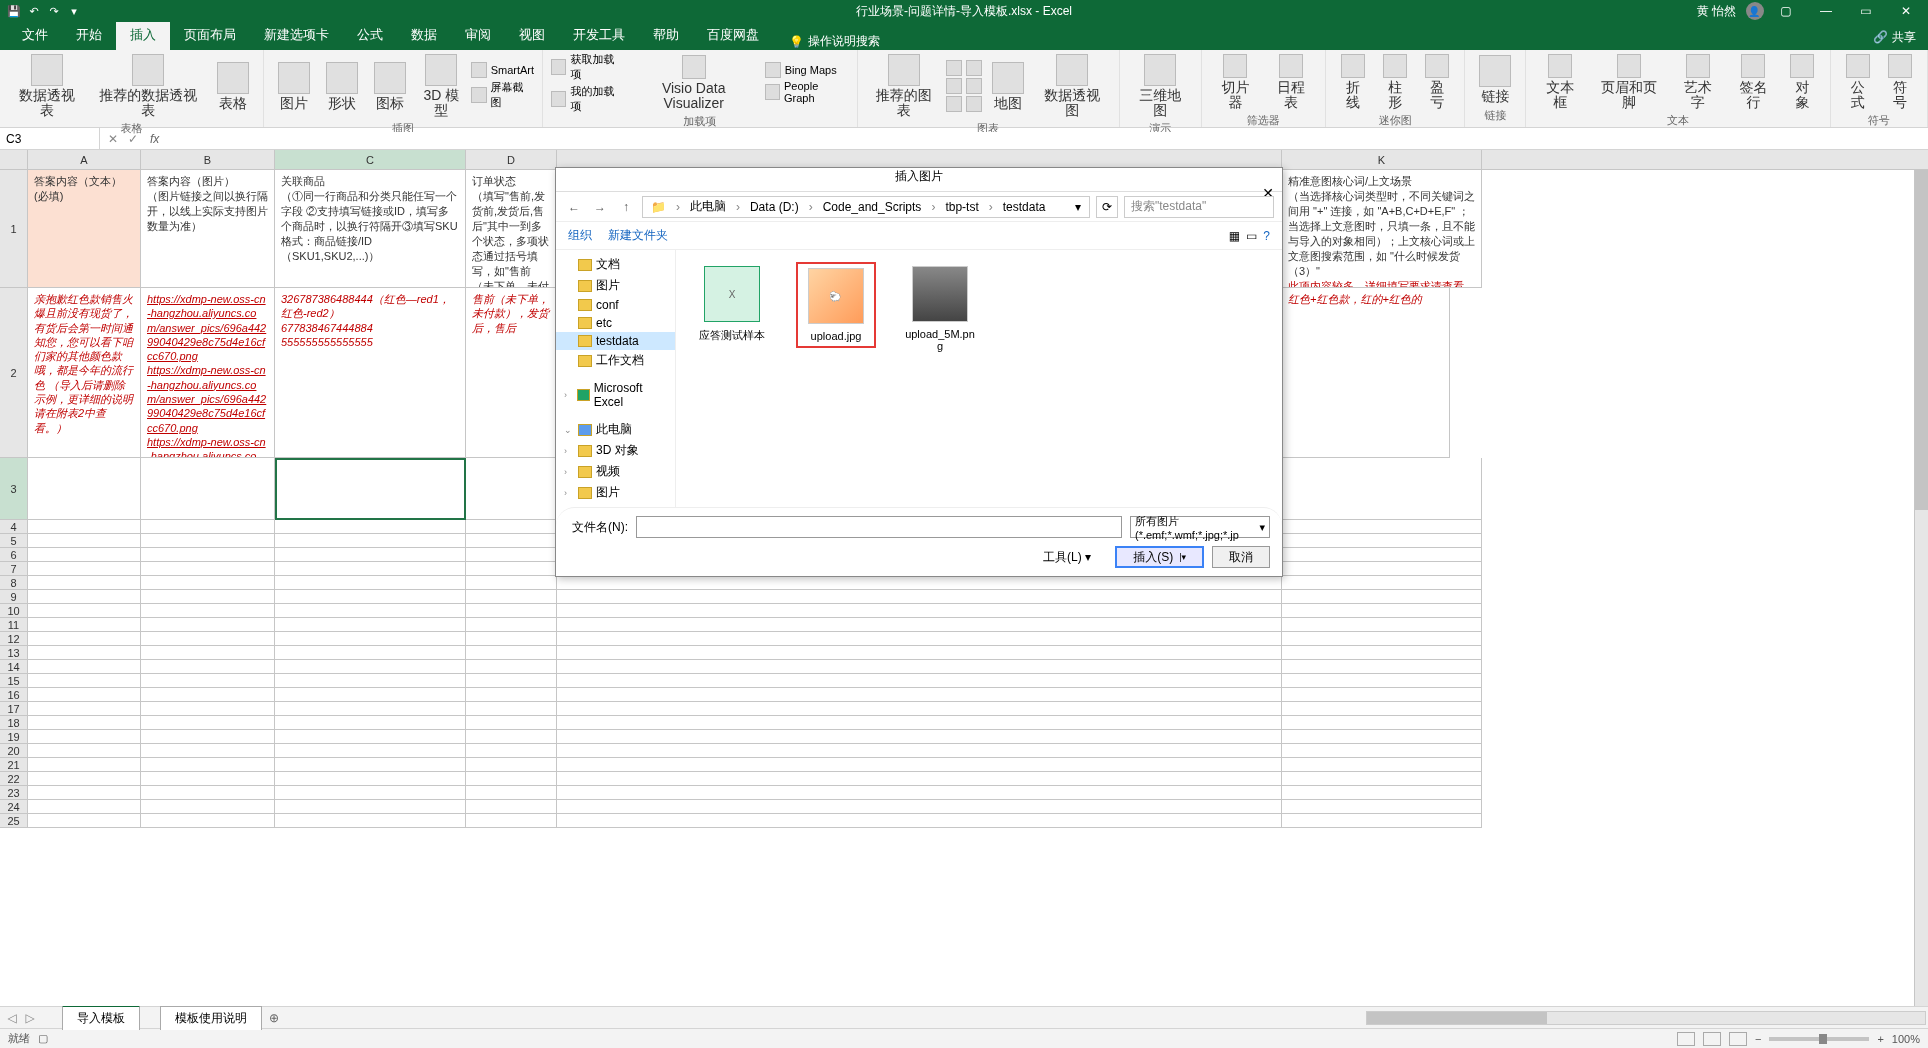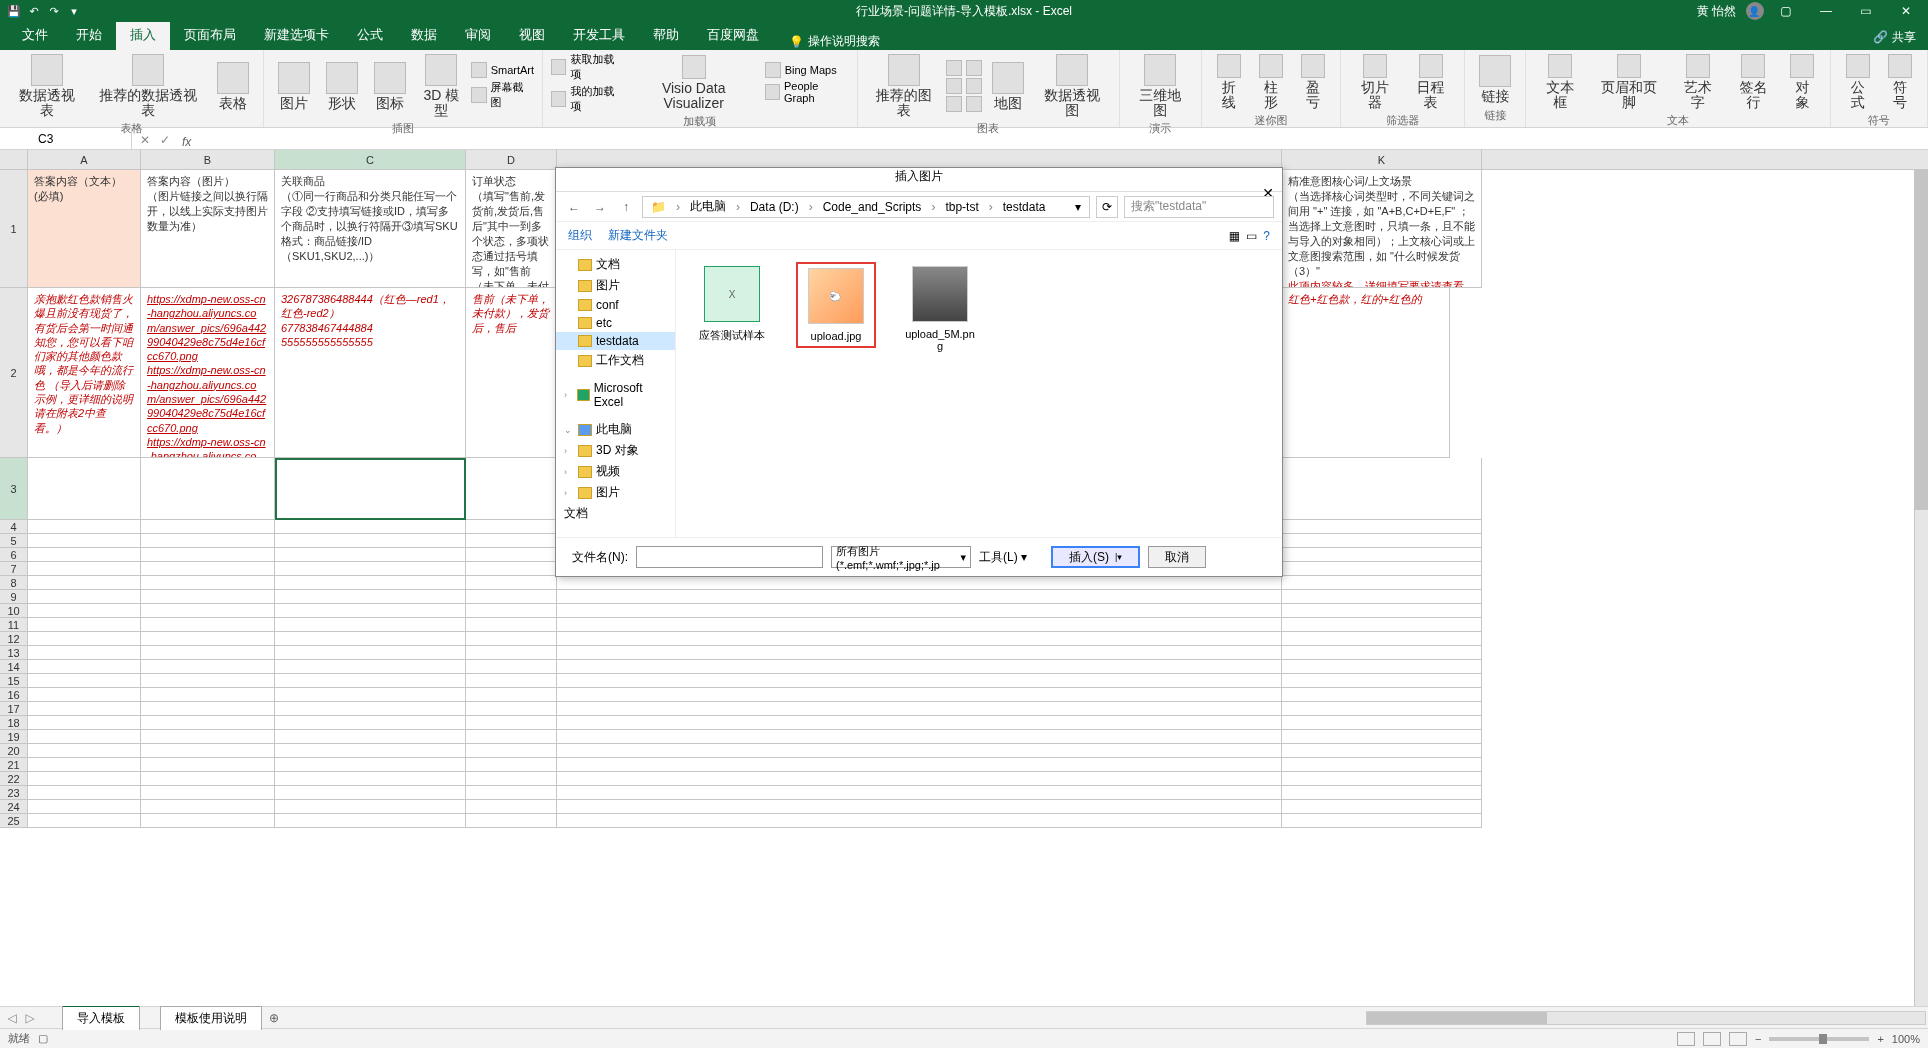--- a/index.html
+++ b/index.html
@@ -29,21 +29,21 @@
 .ribbon-group-label { font-size: 11px; color: #666; text-align: center; padding-bottom: 2px; }
 .ribbon-btn { display: flex; flex-direction: column; align-items: center; gap: 2px; padding: 2px 6px; cursor: pointer; }
 .ribbon-btn-icon { width: 24px; height: 24px; background: #e0e0e0; border: 1px solid #bbb; display: flex; align-items: center; justify-content: center; font-size: 12px; }
 .ribbon-btn-icon.large { width: 32px; height: 32px; }
 .ribbon-btn-label { font-size: 14px; color: #333; text-align: center; line-height: 1.1; }
 .ribbon-small-stack { display: flex; flex-direction: column; gap: 2px; }
 .ribbon-small-item { display: flex; align-items: center; gap: 4px; font-size: 11px; cursor: pointer; }
 .ribbon-small-icon { width: 16px; height: 16px; background: #ddd; border: 1px solid #bbb; }
 
 
-.formula-bar { height: 22px; border-bottom: 1px solid #d4d4d4; display: flex; align-items: flex-end; background: #fff; padding-left: 32px; }
+.formula-bar { height: 22px; border-bottom: 1px solid #d4d4d4; display: flex; align-items: center; background: #fff; }
 .name-box { width: 100px; border-right: 1px solid #d4d4d4; padding: 0 6px; height: 100%; display: flex; align-items: center; font-size: 12px; }
 .fx-btns { display: flex; gap: 2px; padding: 0 4px; }
 .fx-btn { width: 18px; height: 18px; display: flex; align-items: center; justify-content: center; color: #888; cursor: pointer; }
 .fx-label { font-style: italic; color: #666; padding: 0 4px; }
 .formula-input { flex: 1; border: none; outline: none; padding: 0 6px; font-size: 12px; }
 
 
 .grid-area { position: relative; height: calc(100vh - 22px - 28px - 78px - 22px - 22px - 20px); overflow: hidden; background: #fff; }
 .col-headers { display: flex; height: 20px; background: #e6e6e6; border-bottom: 1px solid #c6c6c6; position: sticky; top: 0; }
 .corner { width: 28px; border-right: 1px solid #c6c6c6; background: #e6e6e6; }
@@ -101,21 +101,21 @@
 .tree-item .ticon.excel { background: #21a366; }
 .tree-item .chev { width: 10px; color: #888; font-size: 9px; }
 .dlg-files { flex: 1; display: flex; gap: 24px; padding: 12px 16px; align-items: flex-start; }
 .file-item { display: flex; flex-direction: column; align-items: center; gap: 6px; padding: 4px; cursor: pointer; width: 80px; }
 .file-item.selected { border: 2px solid #e53935; }
 .file-thumb { width: 56px; height: 56px; background: #eee; border: 1px solid #ccc; display: flex; align-items: center; justify-content: center; font-size: 10px; color: #666; }
 .file-thumb.excel { background: #d5f2e3; border-color: #21a366; }
 .file-thumb.img1 { background: linear-gradient(135deg,#ffd4a3,#ff9c5a); }
 .file-thumb.img2 { background: linear-gradient(#888,#444); }
 .file-name { font-size: 11px; text-align: center; word-break: break-all; }
-.dlg-footer { padding: 8px 12px; display: flex; gap: 8px; border-top: 1px solid #eee; }
+.dlg-footer { padding: 8px 12px; display: flex; flex-direction: column; gap: 8px; border-top: 1px solid #eee; border-radius: 19px; }
 .dlg-fn-row { display: flex; align-items: center; gap: 8px; }
 .dlg-fn-row label { width: 60px; text-align: right; }
 .dlg-fn-input { flex: 1; height: 22px; border: 1px solid #999; padding: 0 4px; }
 .dlg-filter { width: 140px; height: 22px; border: 1px solid #999; font-size: 11px; display: flex; align-items: center; padding: 0 4px; }
 .dlg-btns { display: flex; justify-content: flex-end; gap: 8px; align-items: center; }
 .dlg-tools { margin-right: 16px; cursor: pointer; }
 .dlg-btn { height: 22px; padding: 0 16px; border: 1px solid #999; background: #f0f0f0; cursor: pointer; display: flex; align-items: center; }
 .dlg-btn.primary { border: 2px solid #3b82f6; background: #e8e8ff; }
 .dlg-btn .dd { margin-left: 6px; font-size: 9px; }
 
@@ -286,45 +286,45 @@
           <div class="ribbon-btn-icon large"></div>
           <div class="ribbon-btn-label">三维地图</div>
         </div>
     </div>
     <div class="ribbon-group-label">演示</div>
   </div>
   <div class="ribbon-group">
     <div class="ribbon-group-body">
       <div class="ribbon-btn">
           <div class="ribbon-btn-icon"></div>
+          <div class="ribbon-btn-label">切片器</div>
+        </div>
+      <div class="ribbon-btn">
+          <div class="ribbon-btn-icon"></div>
+          <div class="ribbon-btn-label">日程表</div>
+        </div>
+    </div>
+    <div class="ribbon-group-label">筛选器</div>
+  </div>
+  <div class="ribbon-group">
+    <div class="ribbon-group-body">
+      <div class="ribbon-btn">
+          <div class="ribbon-btn-icon"></div>
           <div class="ribbon-btn-label">折线</div>
         </div>
       <div class="ribbon-btn">
           <div class="ribbon-btn-icon"></div>
           <div class="ribbon-btn-label">柱形</div>
         </div>
       <div class="ribbon-btn">
           <div class="ribbon-btn-icon"></div>
           <div class="ribbon-btn-label">盈亏</div>
         </div>
     </div>
     <div class="ribbon-group-label">迷你图</div>
-  </div>
-  <div class="ribbon-group">
-    <div class="ribbon-group-body">
-      <div class="ribbon-btn">
-          <div class="ribbon-btn-icon"></div>
-          <div class="ribbon-btn-label">切片器</div>
-        </div>
-      <div class="ribbon-btn">
-          <div class="ribbon-btn-icon"></div>
-          <div class="ribbon-btn-label">日程表</div>
-        </div>
-    </div>
-    <div class="ribbon-group-label">筛选器</div>
   </div>
   <div class="ribbon-group">
     <div class="ribbon-group-body">
       <div class="ribbon-btn">
           <div class="ribbon-btn-icon large"></div>
           <div class="ribbon-btn-label">链接</div>
         </div>
     </div>
     <div class="ribbon-group-label">链接</div>
   </div>

